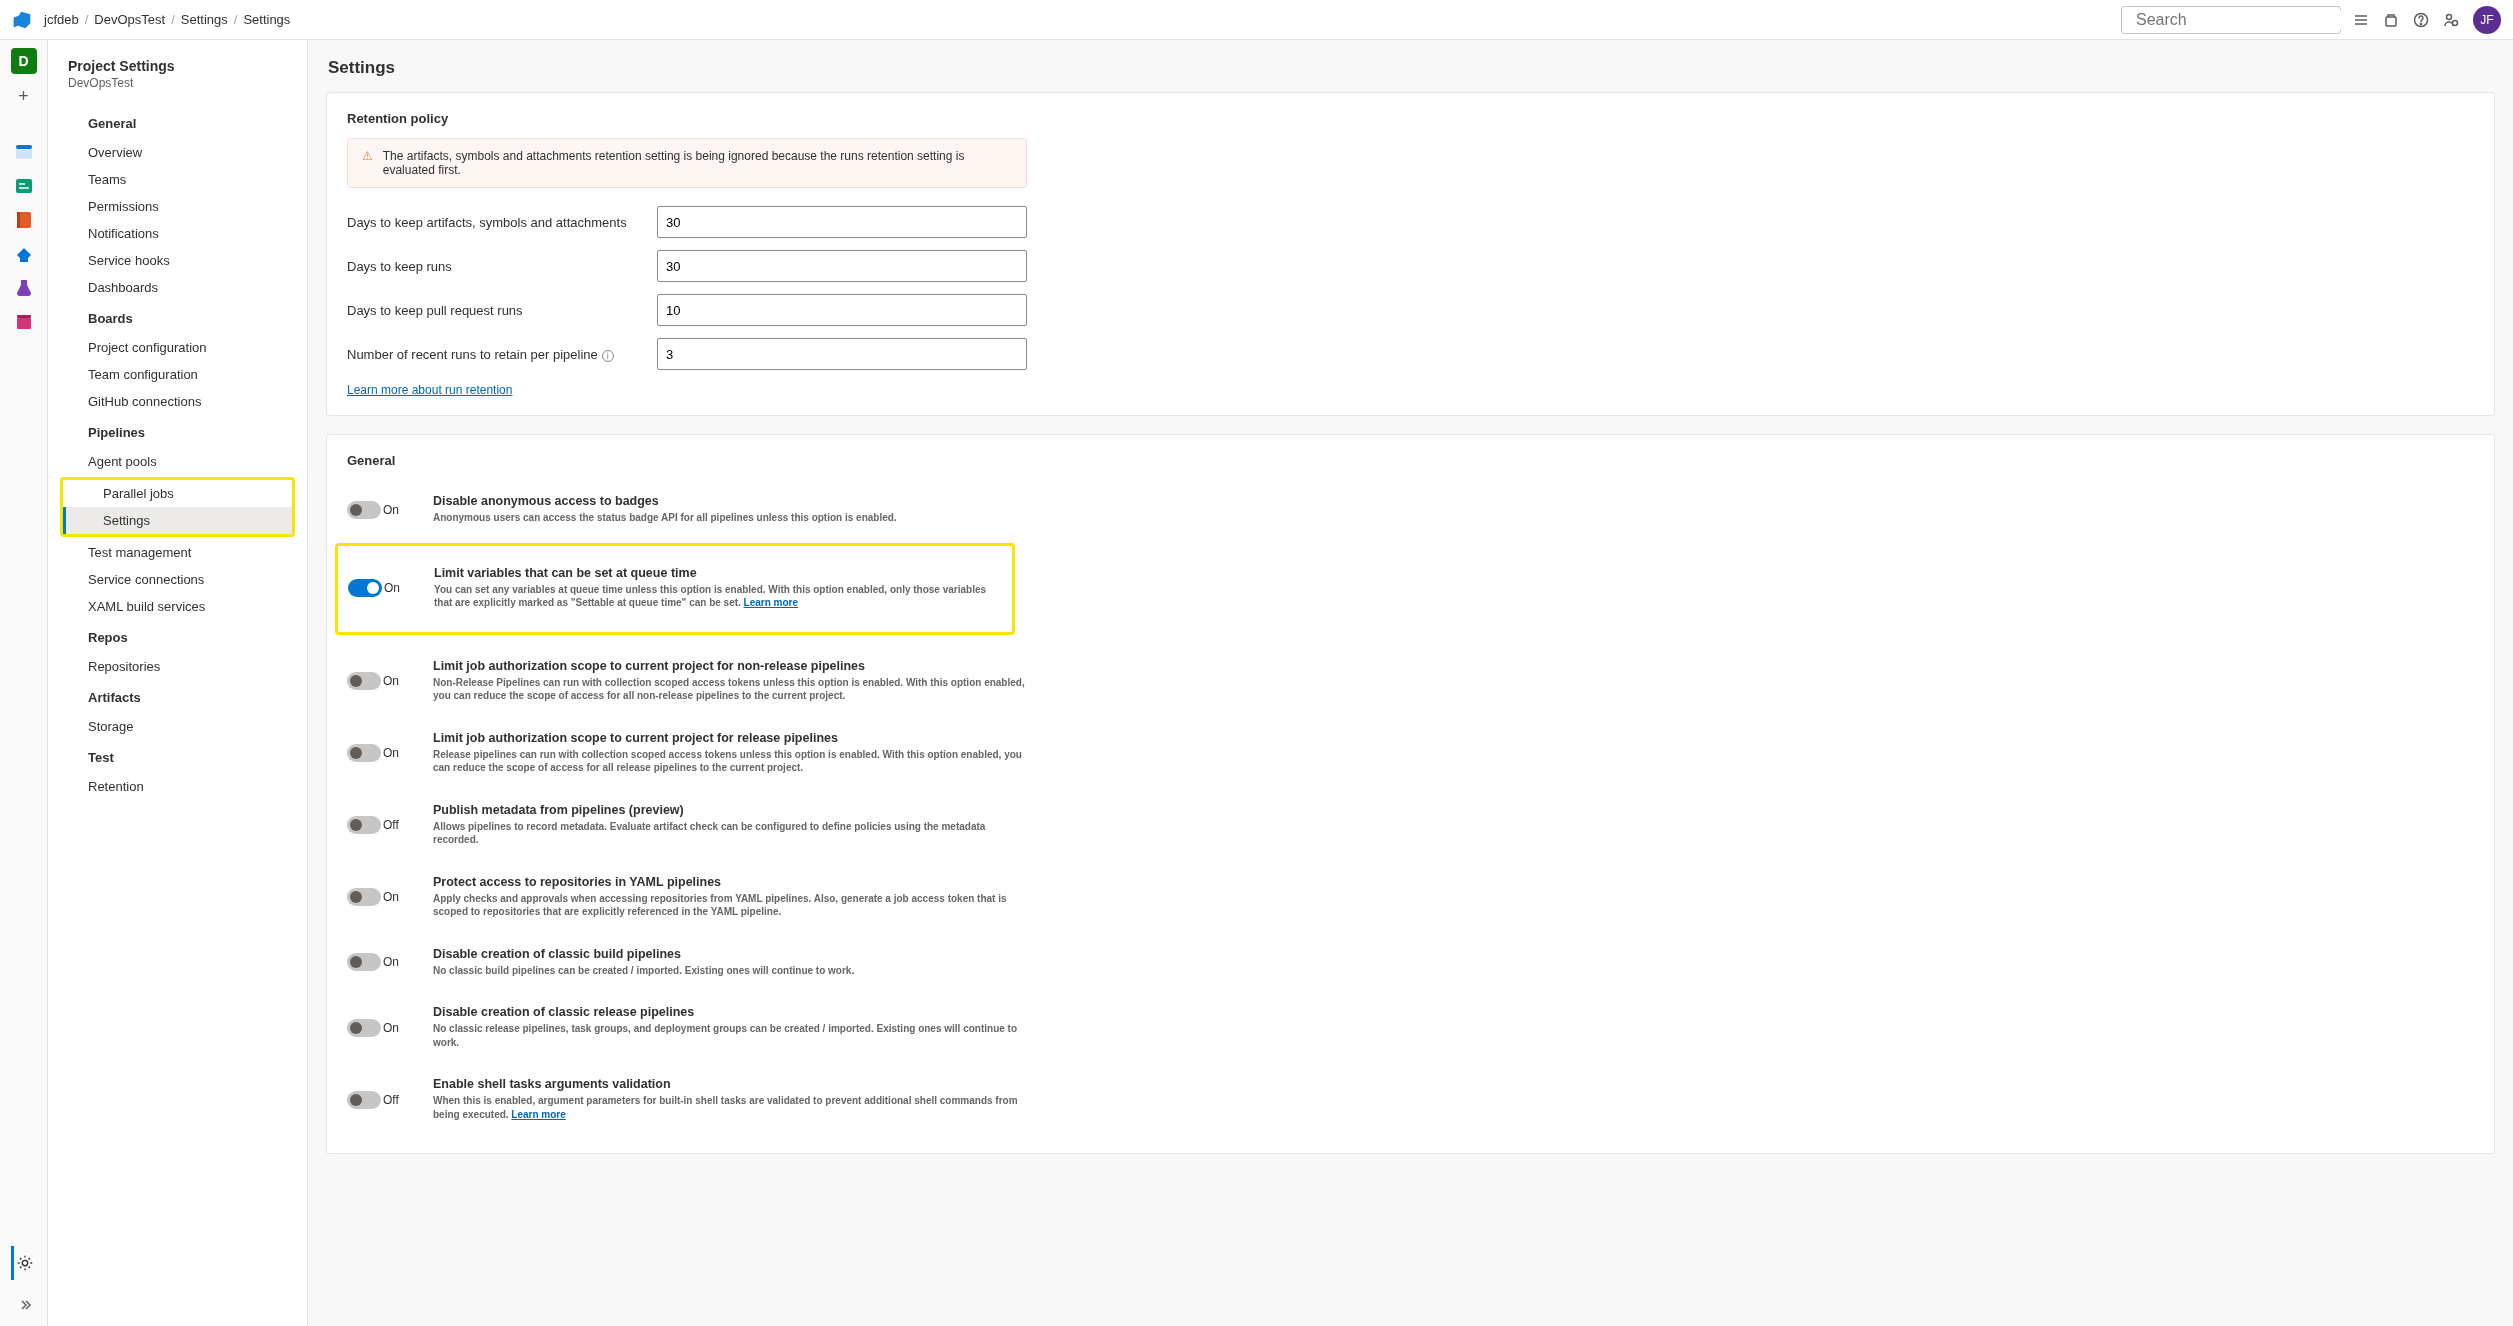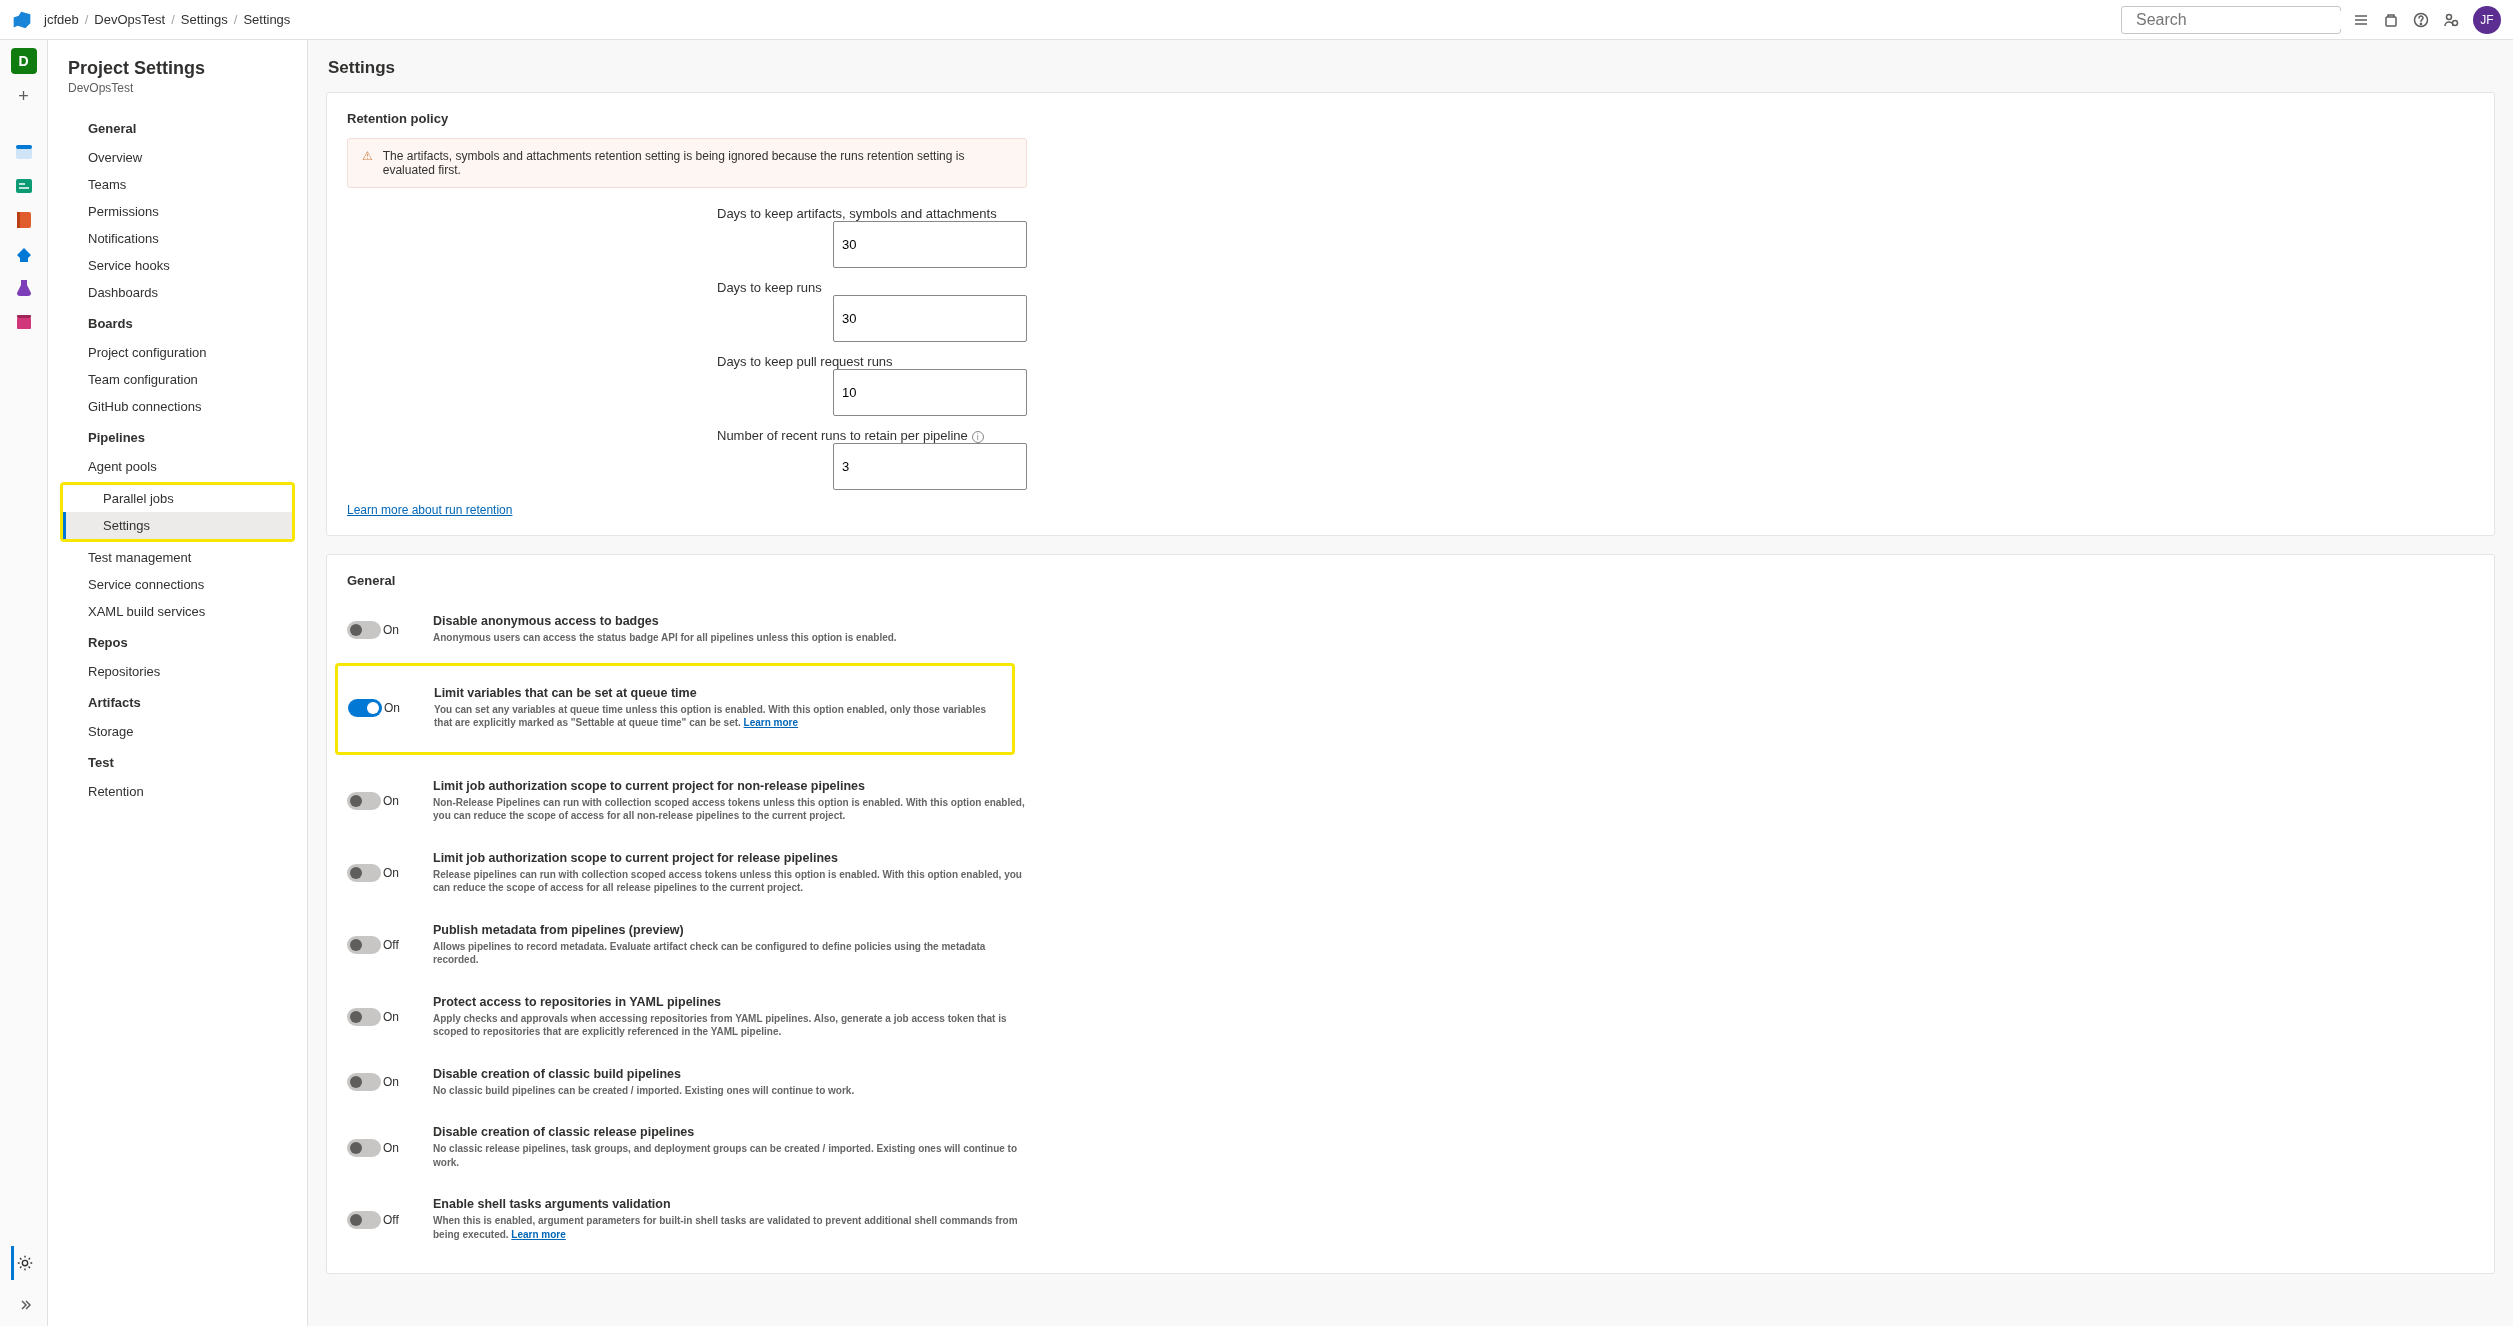--- a/index.html
+++ b/index.html
@@ -24,36 +24,36 @@
 .iconrail { width:48px; background:#fafafa; border-right:1px solid #e1e1e1; display:flex; flex-direction:column; align-items:center; padding-top:8px; gap:12px; position:relative; }
 .rail-item { width:26px; height:26px; border-radius:4px; display:flex; align-items:center; justify-content:center; font-size:14px; font-weight:600; color:#fff; cursor:pointer; }
 .rail-plus { color:#605e5c; font-size:18px; cursor:pointer; }
 .rail-svg { width:22px; height:22px; cursor:pointer; display:flex; align-items:center; justify-content:center; }
 .rail-bottom { margin-top:auto; margin-bottom:10px; display:flex; flex-direction:column; gap:14px; align-items:center; }
 .rail-bottom .rail-svg { color:#605e5c; }
 .rail-gear-wrap { border-left:3px solid #0078d4; padding:6px 0; width:100%; display:flex; justify-content:center; }
 
 
 .sidebar { width:260px; border-right:1px solid #e1e1e1; padding:18px 0 0 0; overflow-y:auto; background:#fff; }
-.sidebar h2 { font-size:18px; font-weight:600; padding:0 20px 2px 20px; }
+.sidebar h2 { font-size:14px; font-weight:600; padding:0 20px 2px 20px; }
 .sidebar .sub { font-size:12px; color:#605e5c; padding:0 20px 16px 20px; }
 .sidegroup-title { font-size:13px; font-weight:600; padding:10px 20px 8px 40px; }
 .sideitem { font-size:13px; padding:6px 20px 6px 40px; cursor:pointer; color:#323130; }
 .sideitem.active { background:#edebe9; border-left:3px solid #0078d4; padding-left:37px; }
 
 
 .main { flex:1; background:#f8f8f8; overflow-y:auto; padding:18px; }
 .main h1 { font-size:17px; font-weight:600; margin-bottom:14px; padding-left:2px; }
 .card { background:#fff; border:1px solid #e5e5e5; border-radius:3px; padding:18px 20px; margin-bottom:18px; }
 .card-title { font-size:13px; font-weight:600; margin-bottom:12px; }
 
 .warn { background:#fdf6f3; border:1px solid #f3ded7; border-radius:3px; padding:10px 14px; display:flex; gap:10px; font-size:12px; color:#323130; margin-bottom:18px; max-width:680px; }
 .warn-icon { color:#d07b3c; }
 
-.formrow { display:flex; align-items:flex-end; margin-bottom:12px; font-size:13px; max-width:680px;flex-direction:column; }
+.formrow { display:flex; align-items:center; margin-bottom:12px; font-size:13px; max-width:680px; }
 .formrow label { width:310px; }
 .formrow input { flex:1; border:1px solid #8a8886; border-radius:2px; height:28px; padding:15px 8px; font-size:13px; }
 .link { color:#0067b8; font-size:12px; text-decoration:underline; cursor:pointer; }
 
 
 .togrow { display:flex; gap:22px; padding:14px 0; max-width:680px; }
 .togctrl { display:flex; align-items:center; gap:2px; min-width:64px; padding-top:1px; }
 .toggle { width:34px; height:18px; border-radius:9px; background:#c8c6c4; position:relative; cursor:pointer; }
 .toggle::after { content:""; position:absolute; width:12px; height:12px; border-radius:50%; background:#605e5c; top:3px; left:3px; transition:left .15s; }
 .toggle.on { background:#0078d4; }

